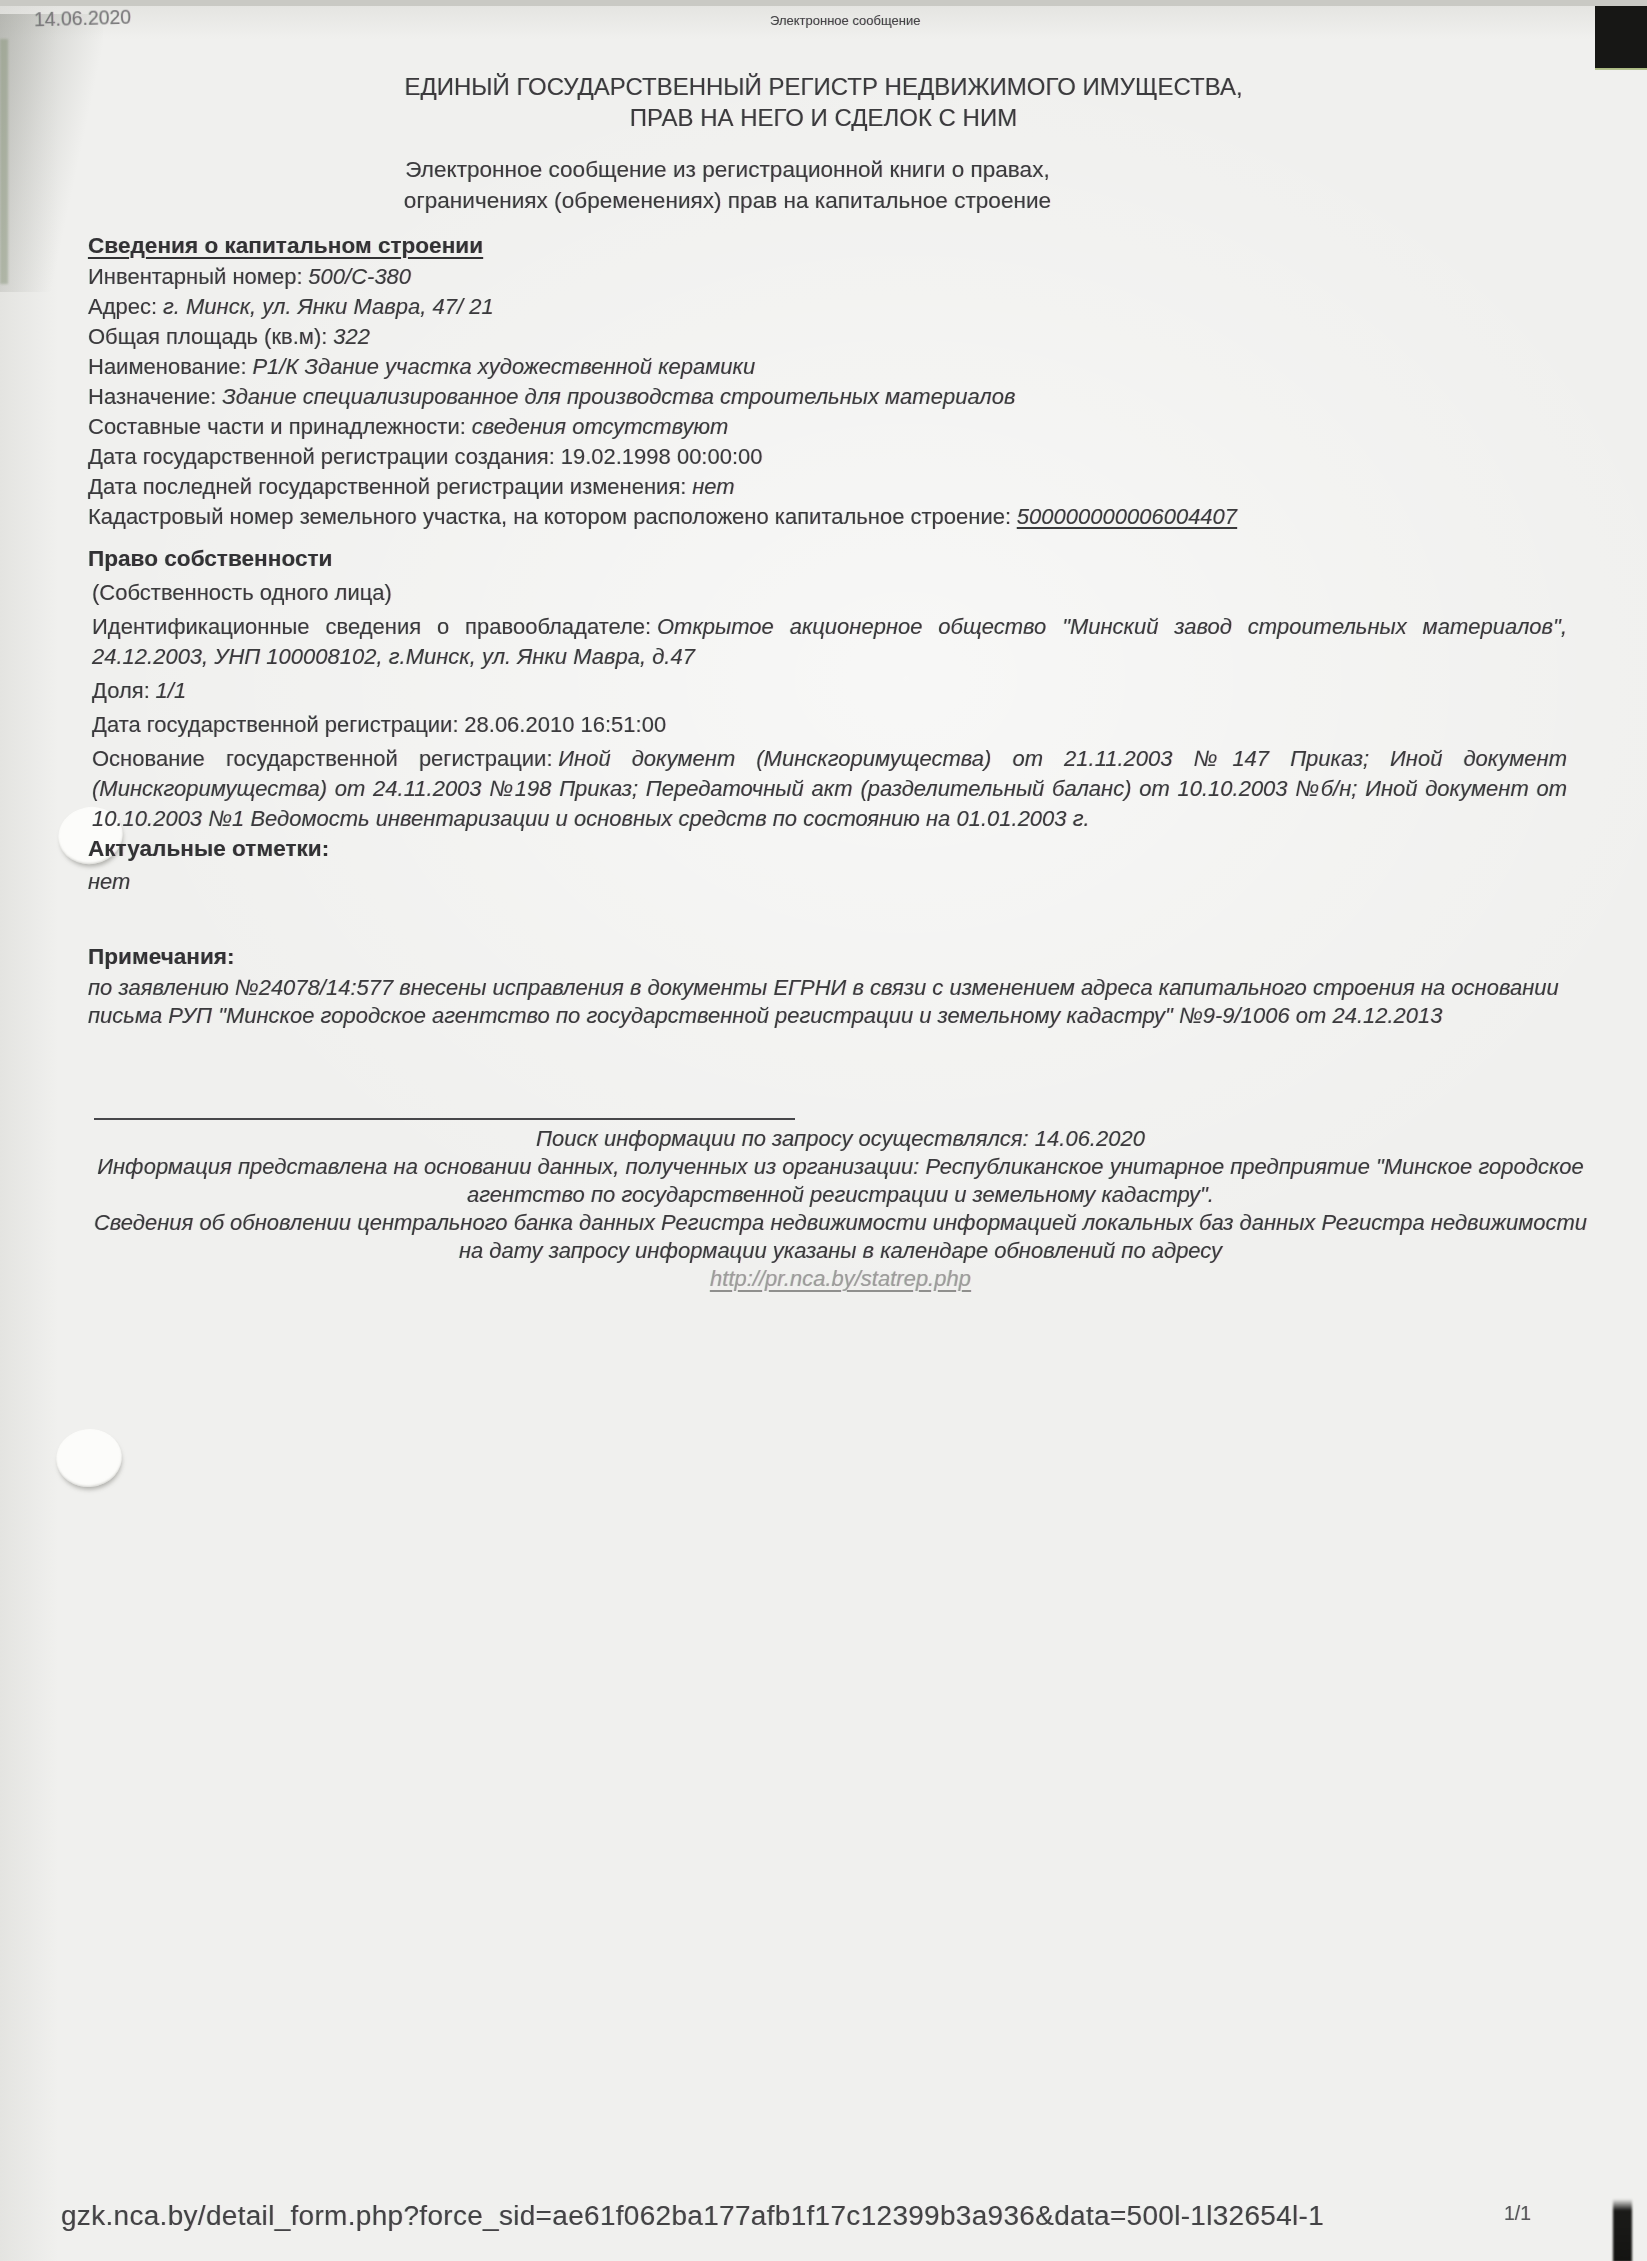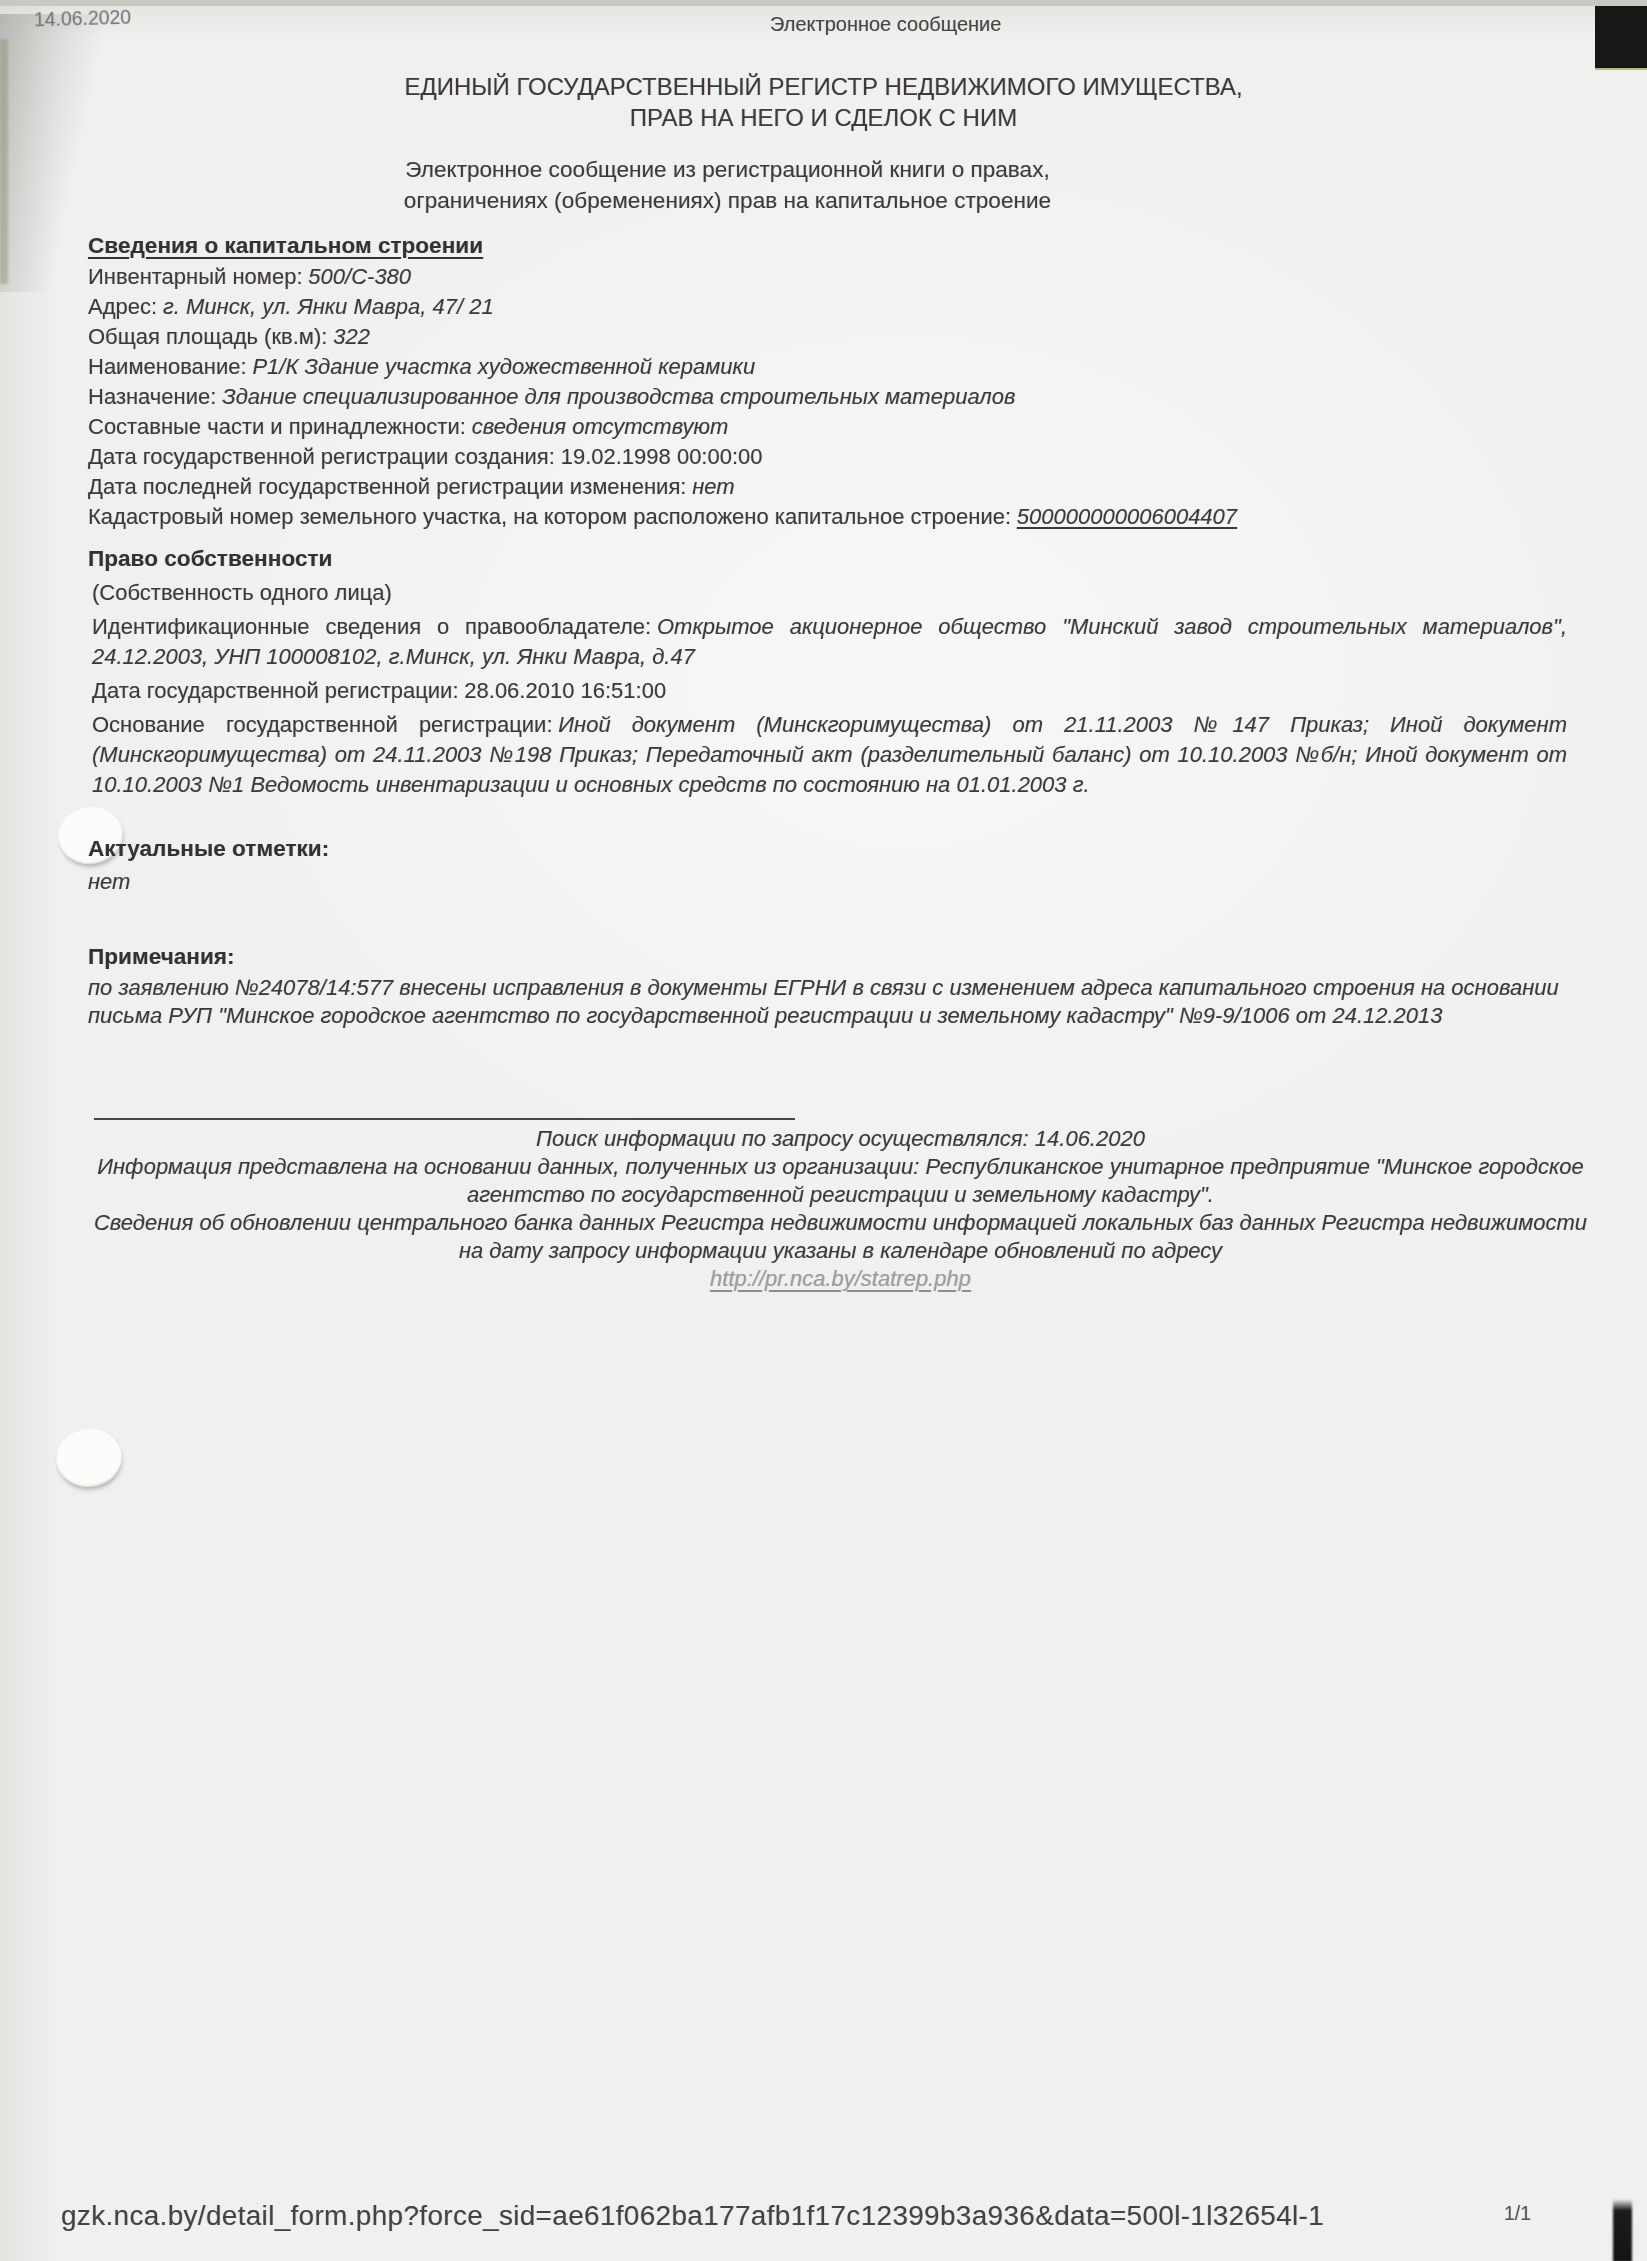--- a/index.html
+++ b/index.html
@@ -30,21 +30,21 @@
   .left-edge-tint{position:absolute;left:0;top:39px;width:7.8px;height:245px;background:rgba(130,145,115,0.45);filter:blur(1.3px);}
   .hole{position:absolute;border-radius:50%;background:#fcfcfa;box-shadow:0.6px 3.9px 4.5px -1.3px rgba(125,125,120,0.55), inset 0 -1.3px 1.9px rgba(200,200,195,0.6);}
   .hole-1{left:58px;top:807px;width:65px;height:57px;transform:rotate(-10deg);}
   .hole-2{left:56px;top:1429px;width:66px;height:58px;transform:rotate(-6deg);}
   .br-bar{position:absolute;left:1613px;top:2199px;width:19.4px;height:63px;
      background:linear-gradient(180deg, rgba(25,25,23,0) 0%, #1b1b19 18%, #141412 100%);filter:blur(1.3px);}
   .divider{position:absolute;left:94px;top:1118px;width:701px;height:1.9px;background:#47474a;}
 
   
   .header-date{position:absolute;left:34px;top:6.5px;font-size:19.4px;color:#6e6e70;transform:rotate(-1.6deg);filter:blur(0.5px);opacity:0.9;}
-  .header-doctype{position:absolute;left:770px;top:13px;font-size:20px;color:#454547;}
+  .header-doctype{position:absolute;left:770px;top:13px;font-size:13px;color:#454547;}
   .title{position:absolute;left:0;top:71px;width:1647px;text-align:center;font-size:24px;line-height:31px;color:#3b3b3d;}
   .subtitle{position:absolute;left:0;top:154px;width:1455px;text-align:center;font-size:22.6px;line-height:31px;color:#3b3b3d;}
 
   .sec{position:absolute;left:88px;font-size:22px;}
   .sec h2{margin:0;font-size:22.6px;font-weight:bold;color:#323234;}
   .sec-building{top:233px;width:1486px;}
   .sec-building h2{text-decoration:underline;text-underline-offset:3.9px;text-decoration-thickness:1.9px;}
   .rows{margin-top:5.2px;}
   .row{display:block;height:30px;white-space:nowrap;}
   .lab{font-style:normal;text-align:right;}
@@ -106,20 +106,21 @@
         <span class="row"><span class="lab">Дата государственной регистрации создания:</span><span class="val roman">19.02.1998 00:00:00</span></span>
         <span class="row"><span class="lab">Дата последней государственной регистрации изменения:</span><span class="val">нет</span></span>
         <span class="row"><span class="lab">Кадастровый номер земельного участка, на котором расположено капитальное строение:</span><span class="val u">500000000006004407</span></span>
       </div>
     </div>
 
     <div class="sec sec-ownership">
       <h2>Право собственности</h2>
       <p>(Собственность одного лица)</p>
       <p><span class="lab">Идентификационные сведения о правообладателе:</span><span class="val">Открытое акционерное общество "Минский завод строительных материалов", 24.12.2003, УНП 100008102, г.Минск, ул. Янки Мавра, д.47</span></p>
+      <p><span class="lab">Доля:</span><span class="val">1/1</span></p>
       <p><span class="lab">Дата государственной регистрации:</span><span class="val roman">28.06.2010 16:51:00</span></p>
       <p><span class="lab">Основание государственной регистрации:</span><span class="val">Иной документ (Минскгоримущества) от 21.11.2003 №147 Приказ; Иной документ (Минскгоримущества) от 24.11.2003 №198 Приказ; Передаточный акт (разделительный баланс) от 10.10.2003 №б/н; Иной документ от 10.10.2003 №1 Ведомость инвентаризации и основных средств по состоянию на 01.01.2003 г.</span></p>
     </div>
 
     <div class="sec sec-marks">
       <h2>Актуальные отметки:</h2>
       <span class="val">нет</span>
     </div>
 
     <div class="sec sec-notes">

